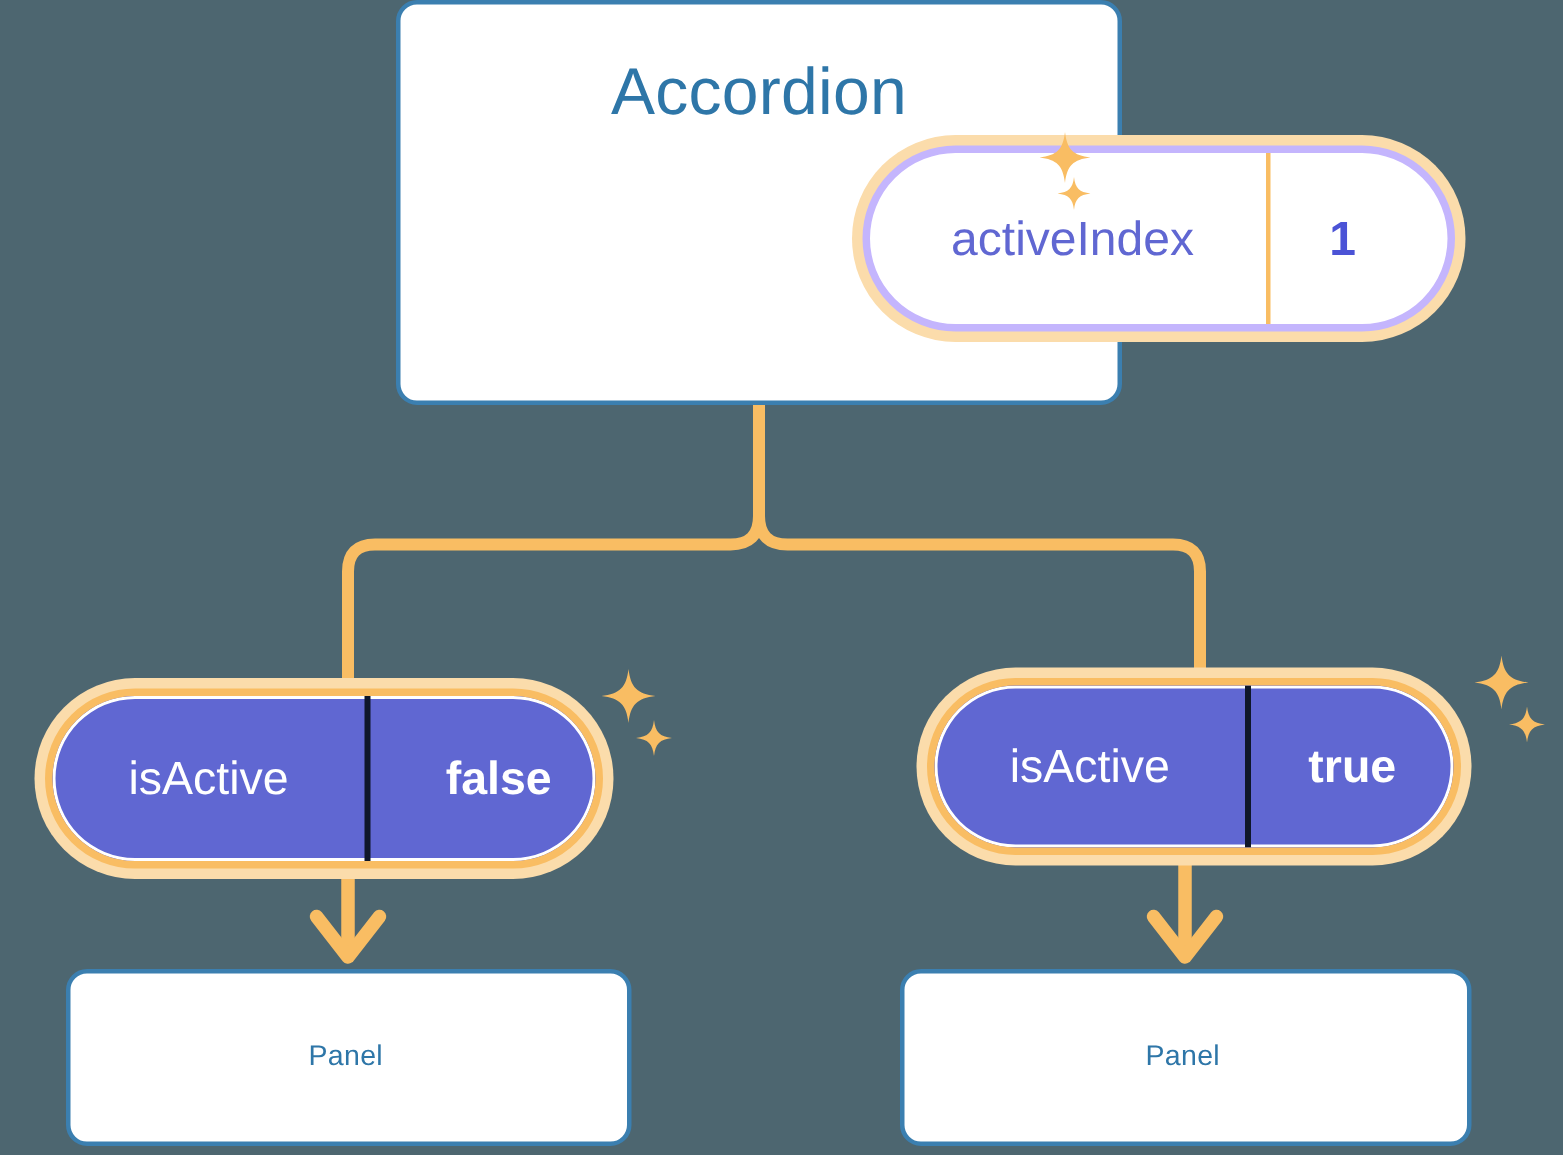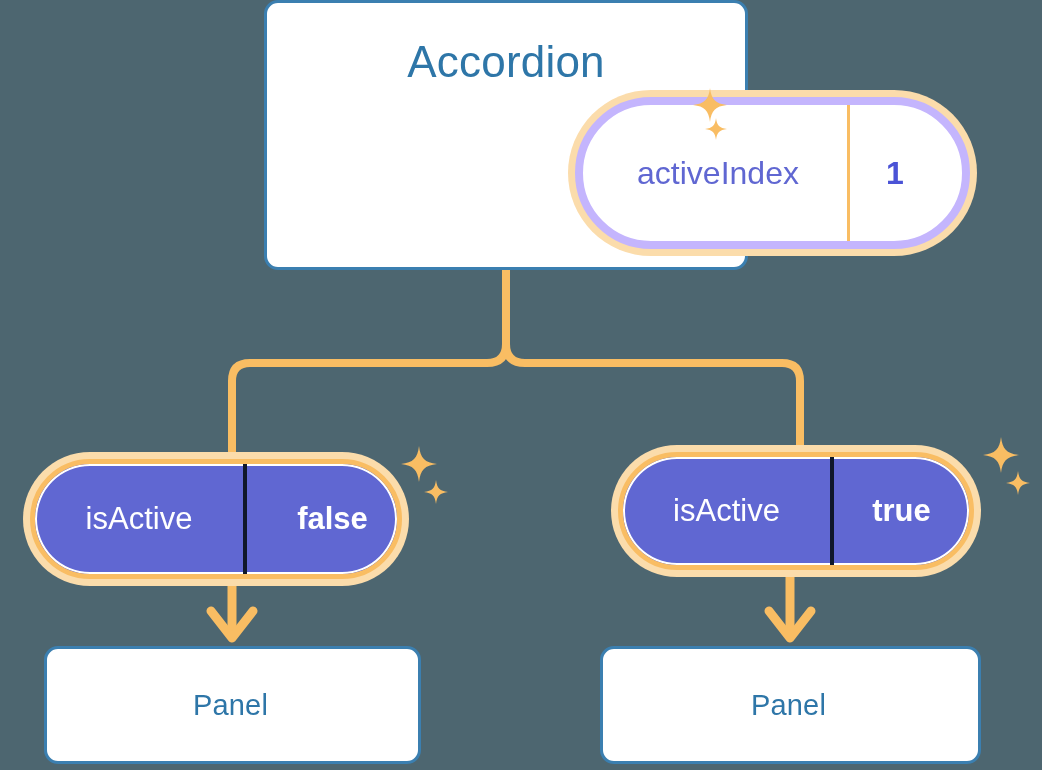--- a/index.html
+++ b/index.html
@@ -64,21 +64,21 @@
     top: 646px;
     width: 381px;
     height: 118px;
   }
   .panel-card .card-title {
     position: absolute;
     left: 0;
     right: 4px;
     top: 50%;
     transform: translateY(-50%);
-    font-size: 29px;
+    font-size: 19px;
   }
 
   
   .pill {
     position: absolute;
     display: flex;
     align-items: stretch;
     box-sizing: border-box;
     z-index: 3;
   }
@@ -88,23 +88,23 @@
     justify-content: center;
     white-space: nowrap;
     box-sizing: border-box;
   }
 
   
   #pill-active-index {
     left: 308px;
     top: 94px;
     width: 395px;
-    height: 152px;
+    height: 124px;
     background: #ffffff;
-    border: 8px solid #c4b5fd;
+    border: 5px solid #c4b5fd;
     border-radius: 999px;
     box-shadow: 0 0 0 7px #fbdcab;
   }
   #pill-active-index .pill-key {
     flex: 0 0 267px;
     color: #6067d2;
     font-size: 32px;
     border-right: 3px solid #f9bd63;
     padding-left: 6px;
   }

